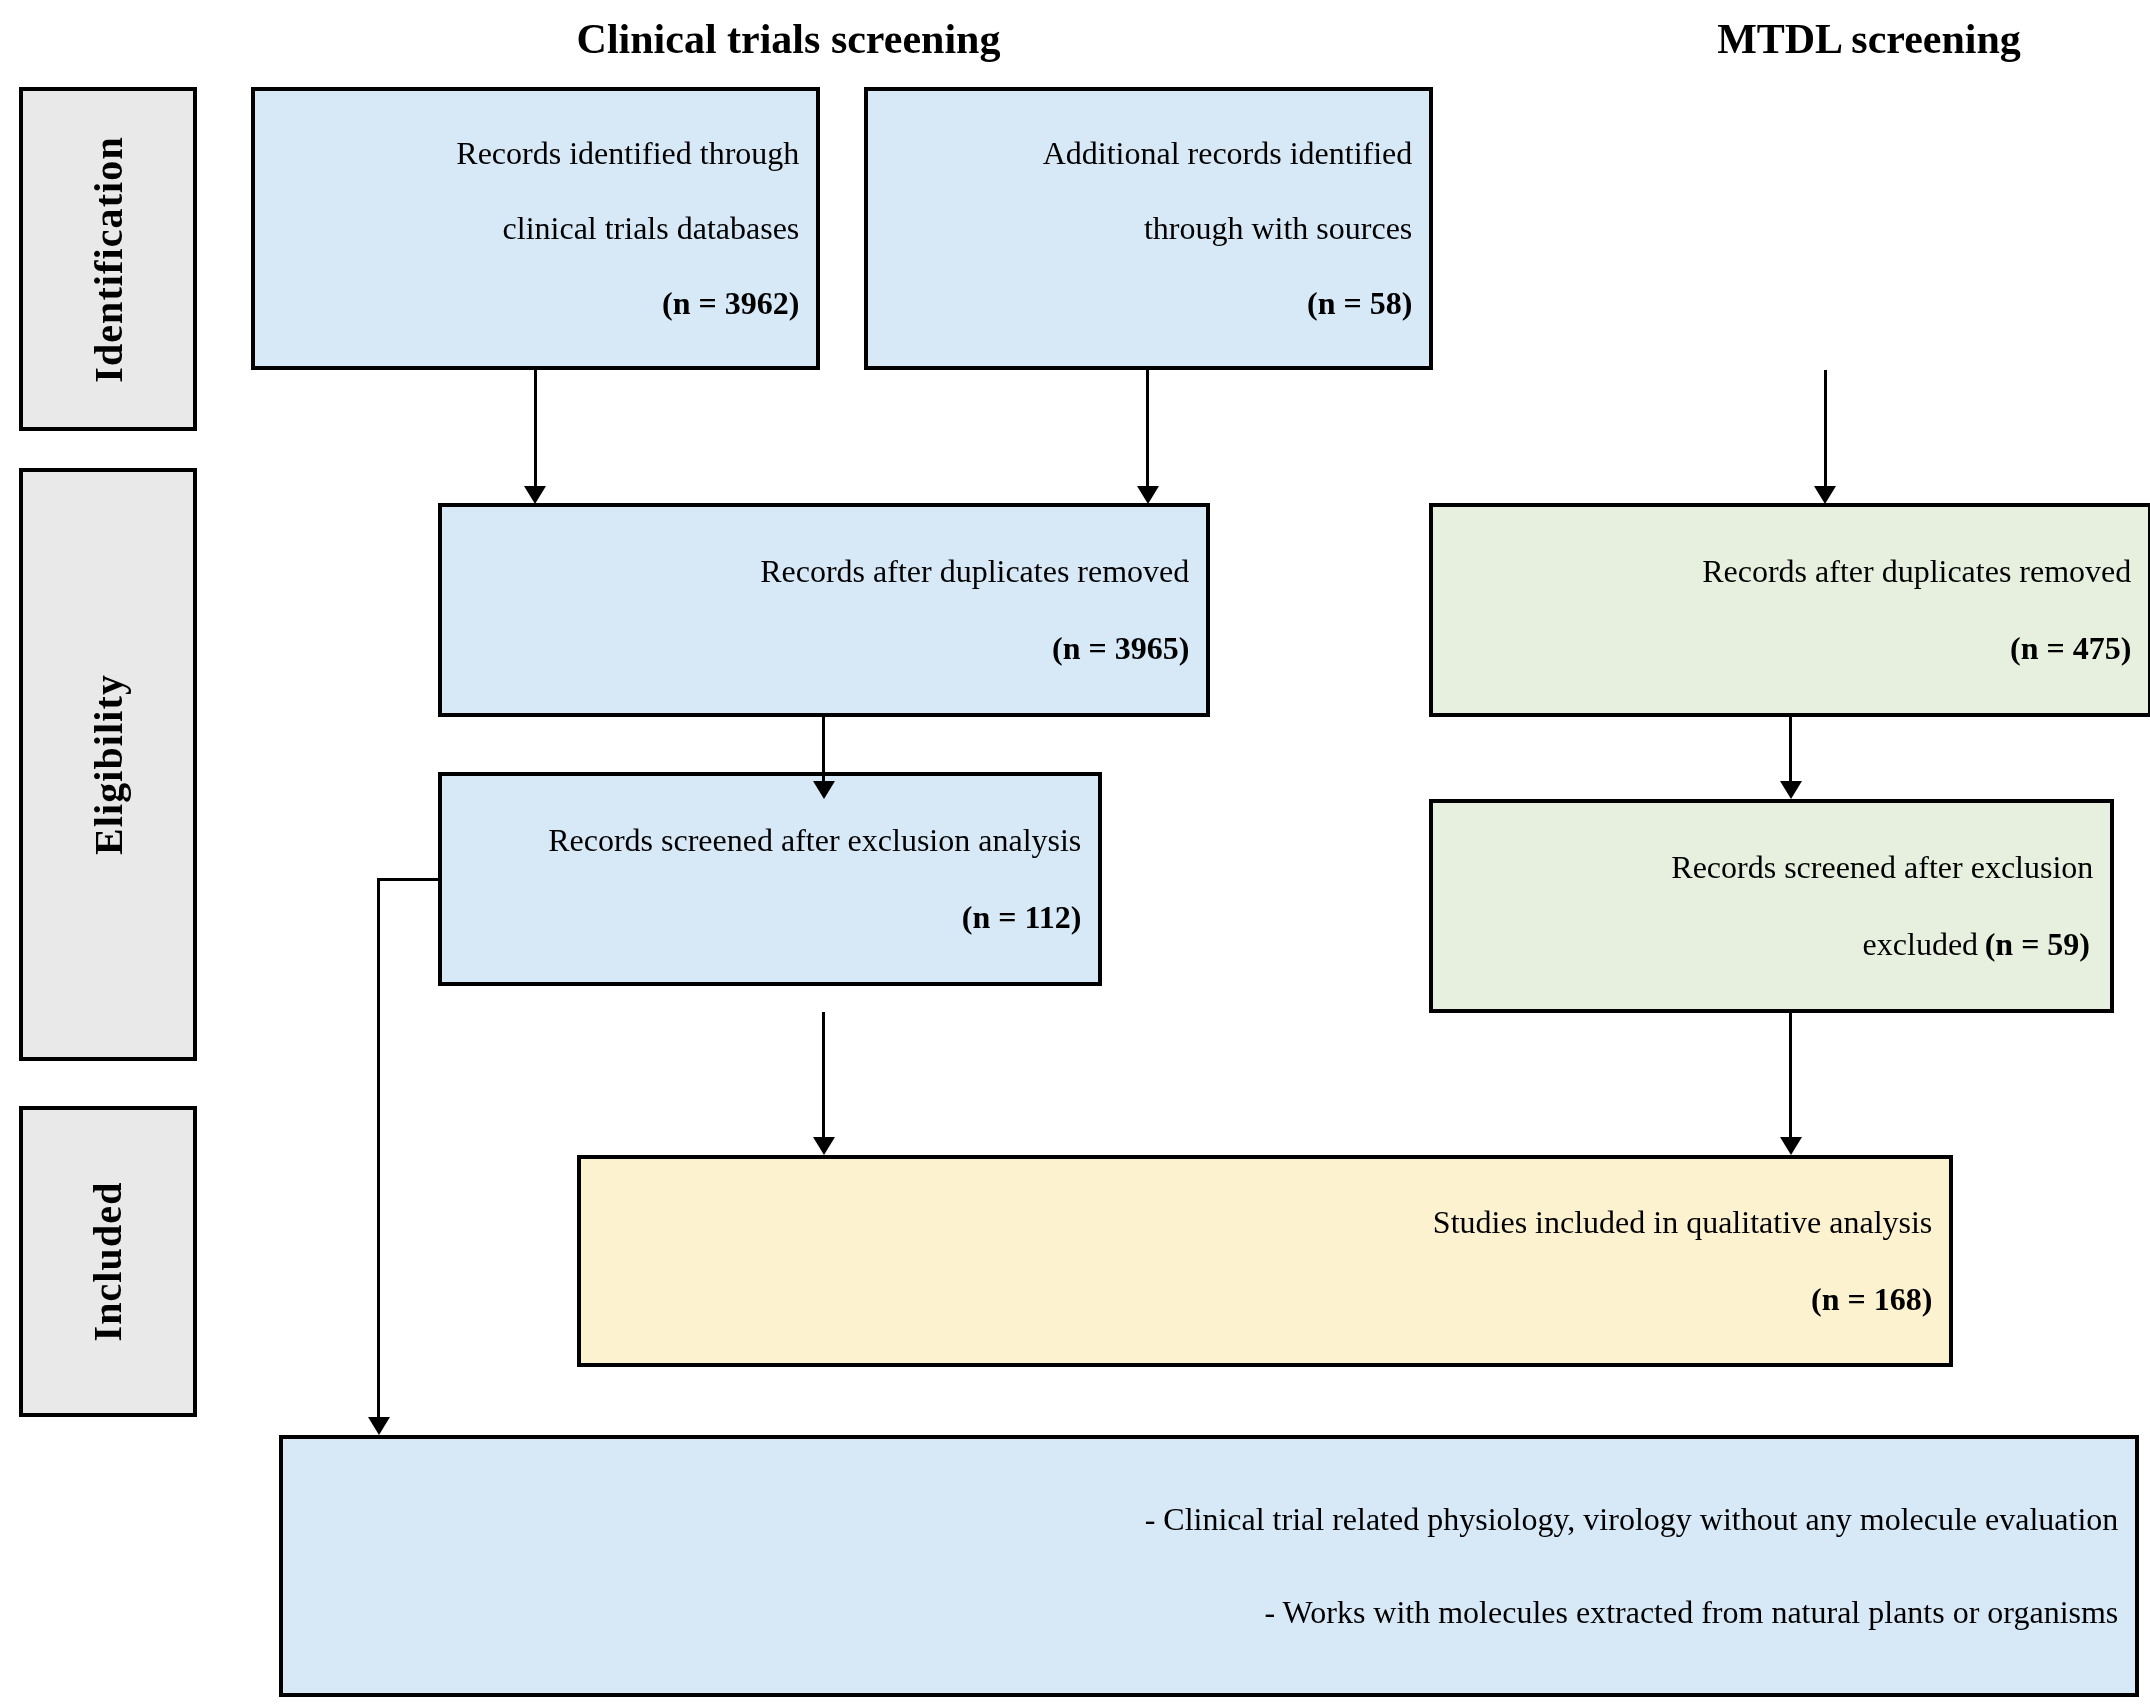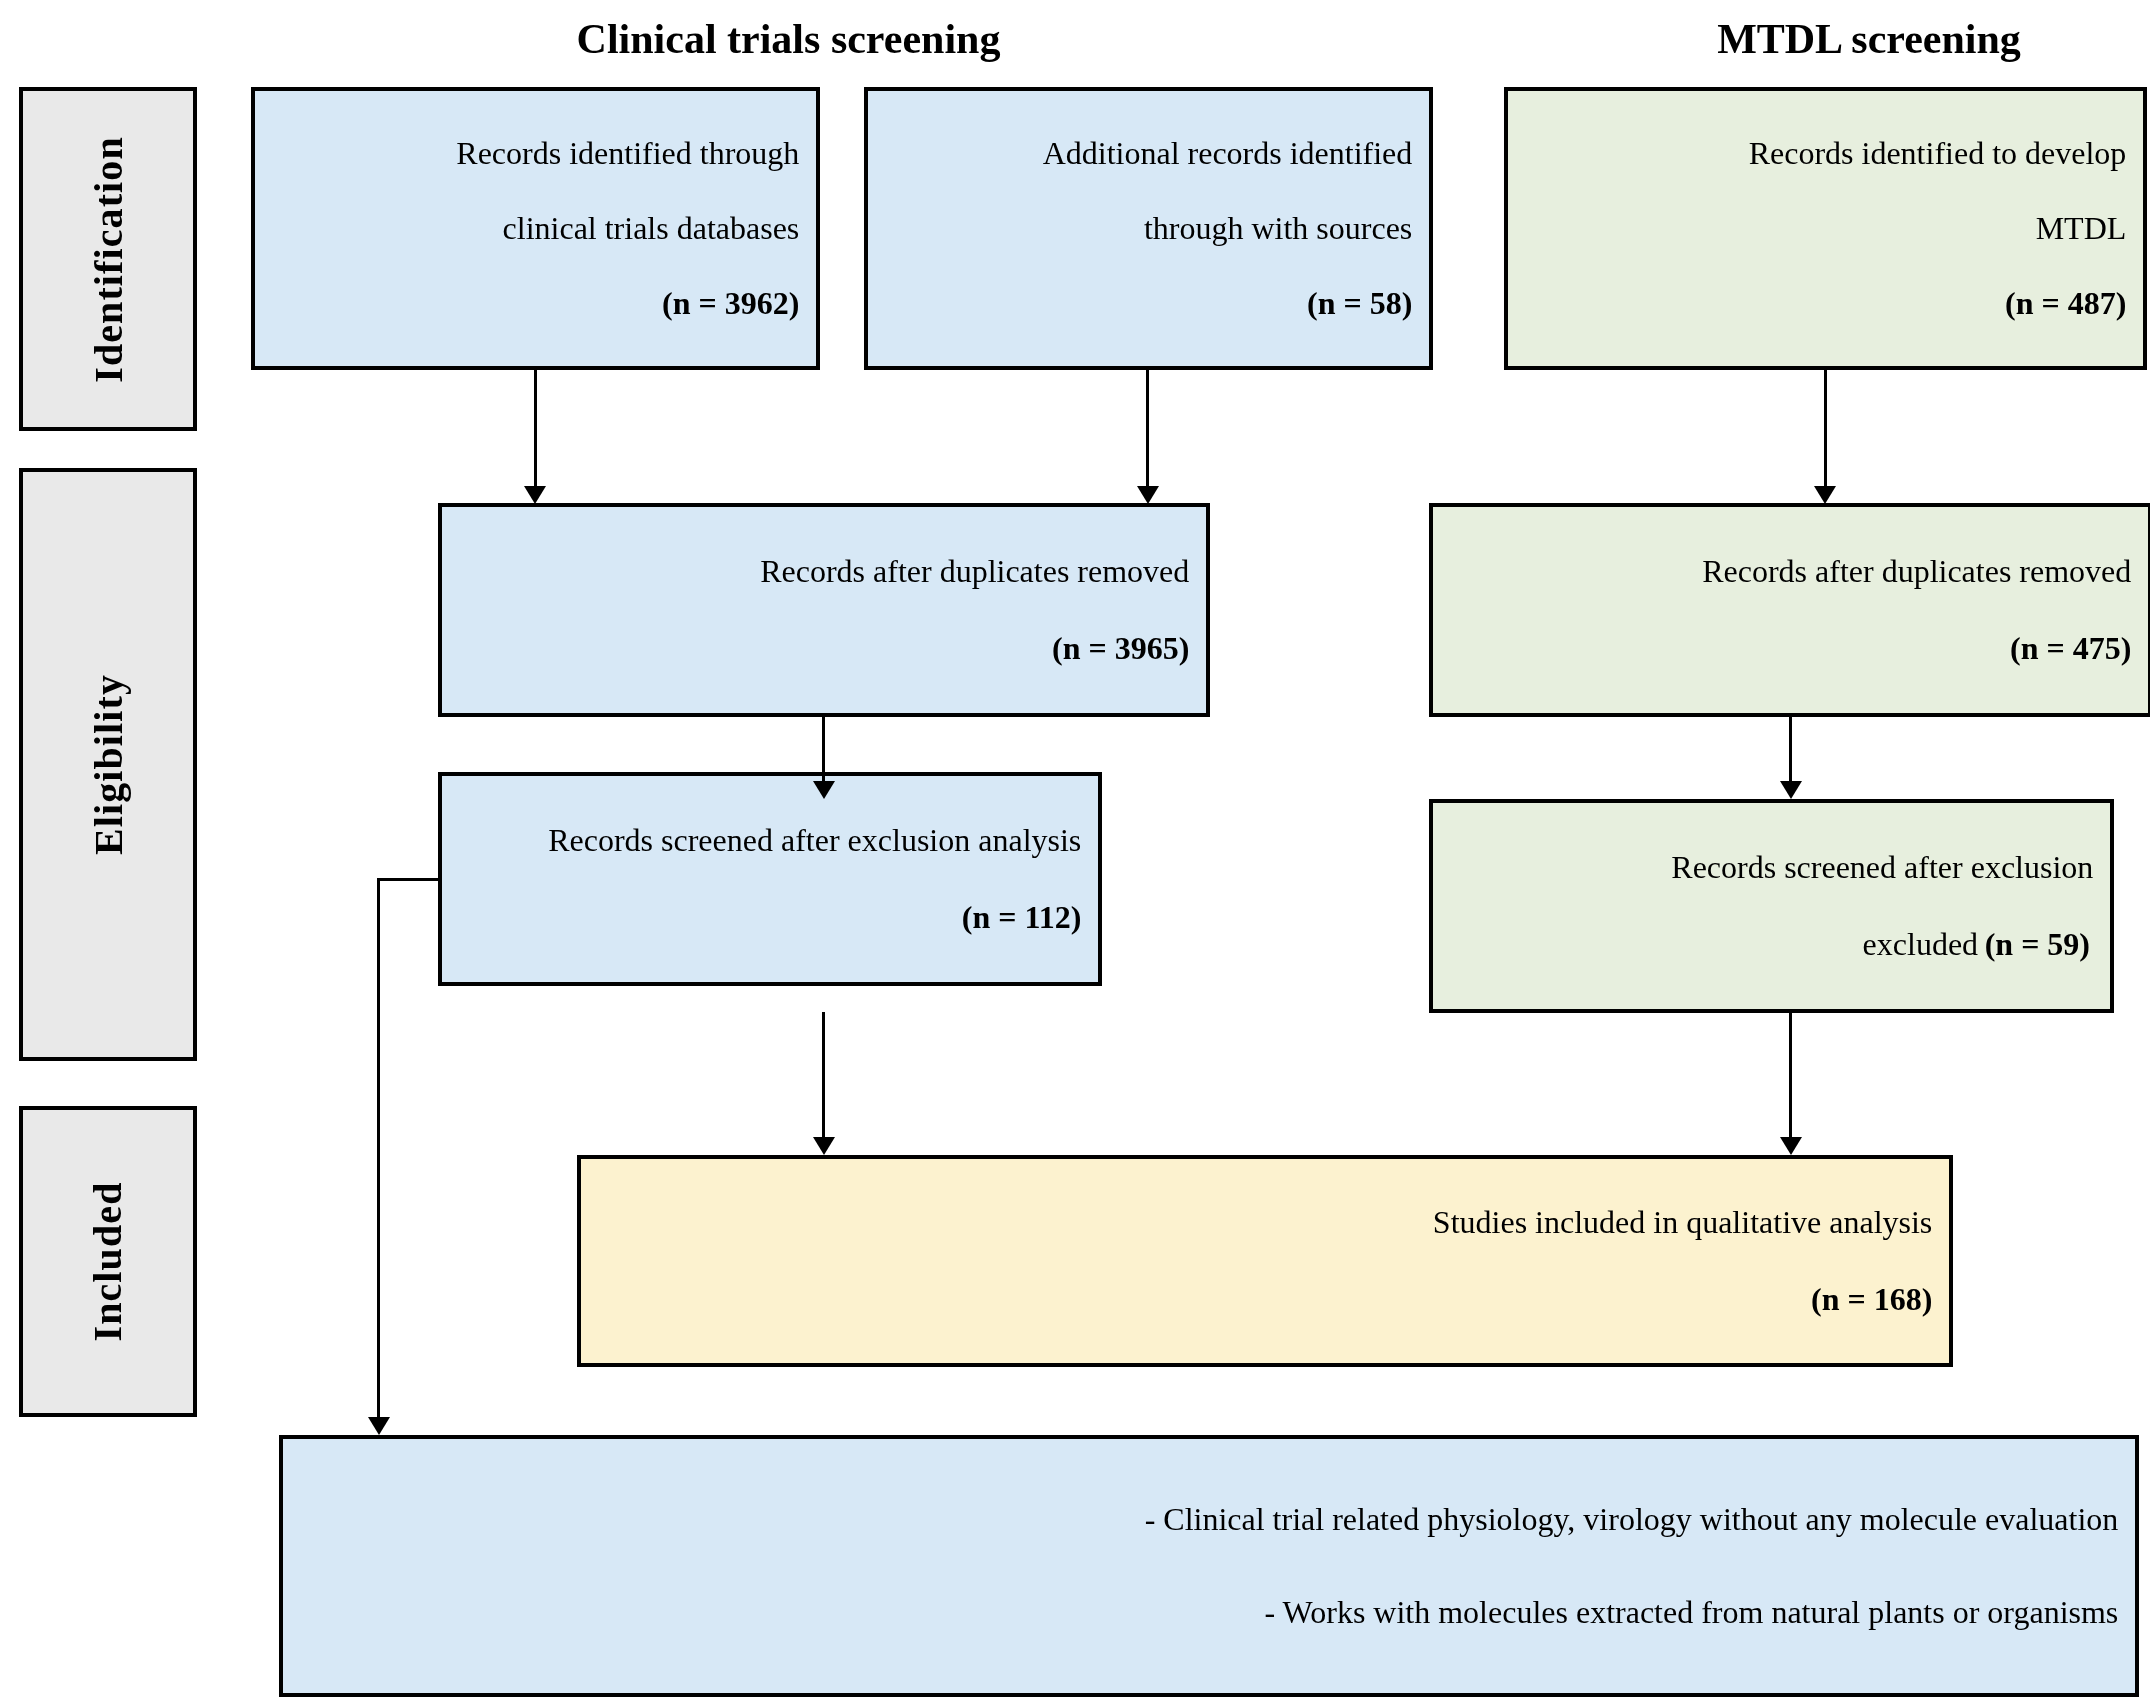--- a/index.html
+++ b/index.html
@@ -44,25 +44,20 @@
     <div>clinical trials databases</div>
     <div class="b">(n = 3962)</div>
   </div>
 
   <div class="box blue" style="left:858px;top:87px;width:569px;height:283px;">
     <div>Additional records identified</div>
     <div>through with sources</div>
     <div class="b">(n = 58)</div>
   </div>
 
-  <div class="box green" style="left:1498px;top:87px;width:643px;height:283px;">
-    <div>Records identified to develop</div>
-    <div>MTDL</div>
-    <div class="b">(n = 487)</div>
-  </div>
 
   <div class="box blue" style="left:432px;top:503px;width:772px;height:214px;">
     <div>Records after duplicates removed</div>
     <div class="b">(n = 3965)</div>
   </div>
 
   <div class="box green" style="left:1423px;top:503px;width:723px;height:214px;">
     <div>Records after duplicates removed</div>
     <div class="b">(n = 475)</div>
   </div>

